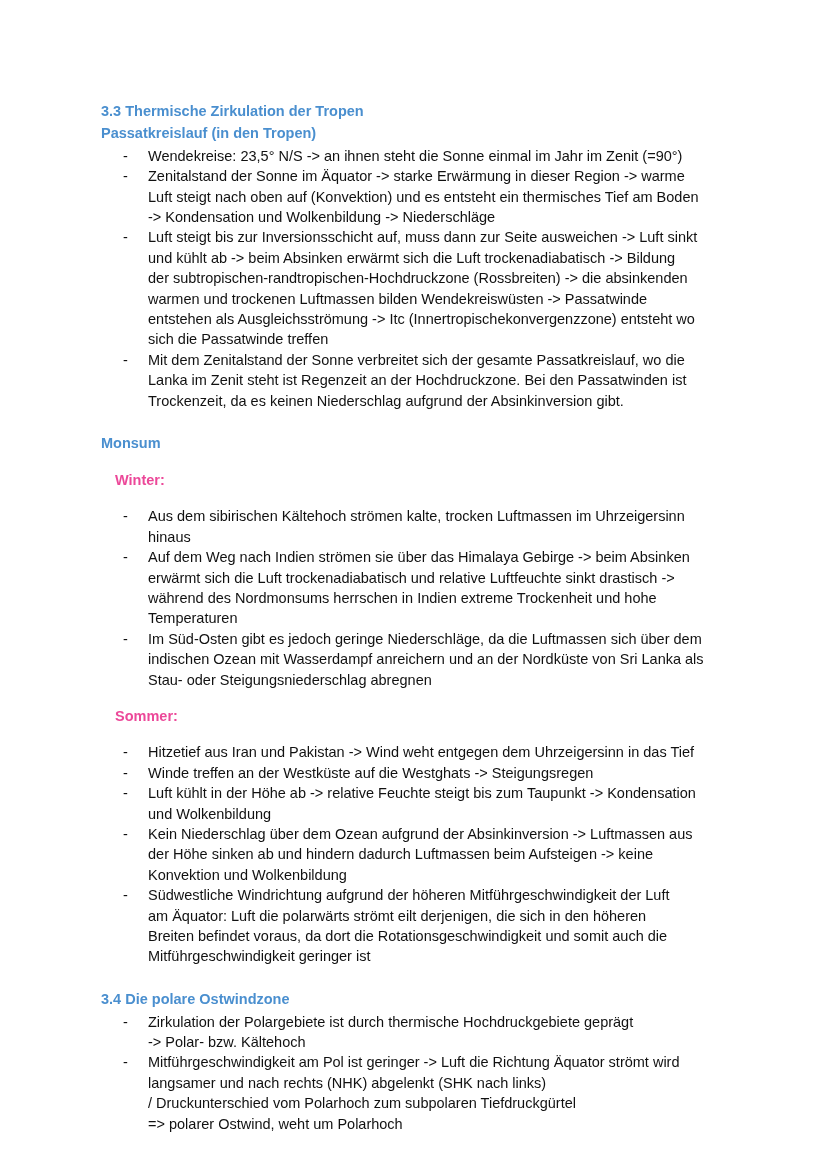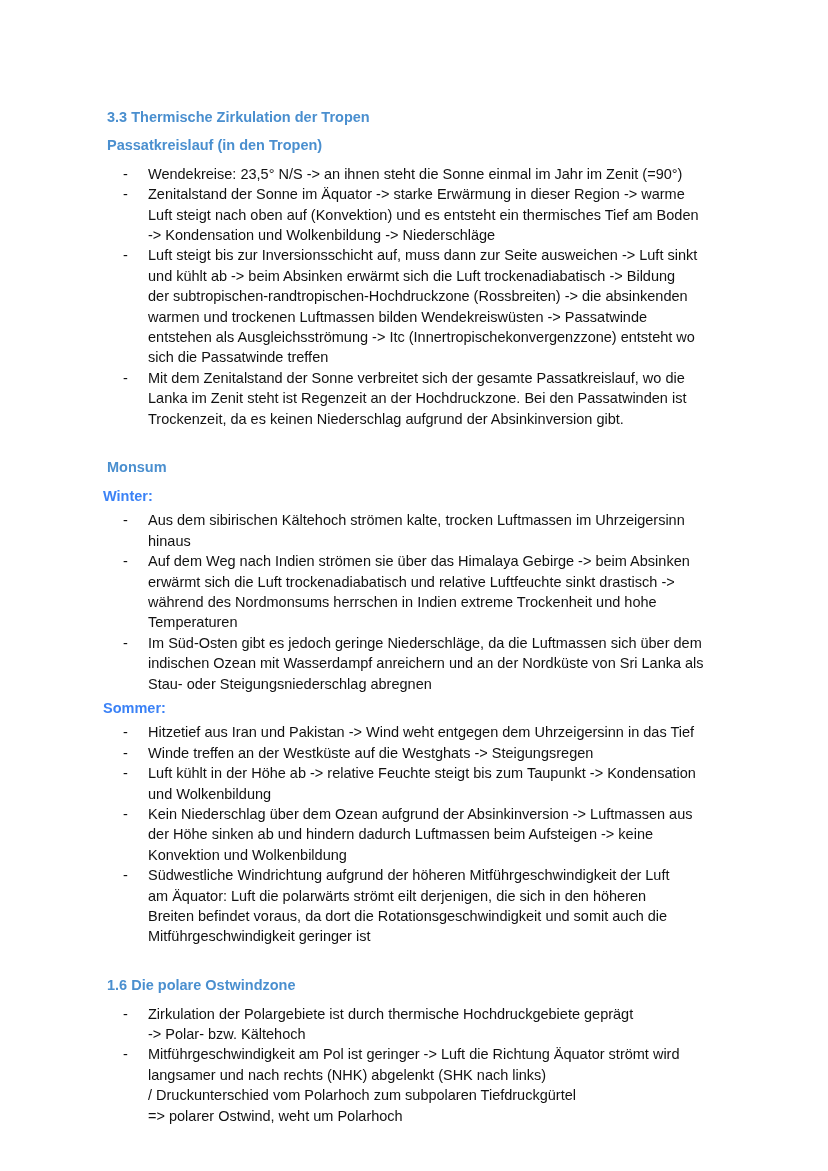--- a/index.html
+++ b/index.html
@@ -18,28 +18,28 @@
     .page {
       position: absolute;
       left: 99px;
       top: 99px;
       width: 640px;
     }
     .heading {
       font-size: 14.5px;
       line-height: 20.4px;
       color: #4a8fcf;
-      margin: 8px;
+      margin: 2px;
     }
     .subhead {
       font-size: 14.5px;
       line-height: 20.4px;
       font-weight: bold;
-      color: #3b82f6;
-      margin: 4px;
+      color: #ec4899;
+      margin: 16px;
     }
     .spacer {
       height: 20.4px;
     }
     ul.bullets {
       list-style: none;
       margin: 0;
       padding: 0;
     }
     ul.bullets li {
@@ -143,21 +143,21 @@
         <span class="dash">-</span>
         <span class="line">Südwestliche Windrichtung aufgrund der höheren Mitführgeschwindigkeit der Luft</span>
         <span class="line">am Äquator: Luft die polarwärts strömt eilt derjenigen, die sich in den höheren</span>
         <span class="line">Breiten befindet voraus, da dort die Rotationsgeschwindigkeit und somit auch die</span>
         <span class="line">Mitführgeschwindigkeit geringer ist</span>
       </li>
     </ul>
 
   <div class="spacer"></div>
 
-  <h2 class="heading">1.6 Die polare Ostwindzone</h2>
+  <h2 class="heading">3.4 Die polare Ostwindzone</h2>
   <ul class="bullets">
       <li>
         <span class="dash">-</span>
         <span class="line">Zirkulation der Polargebiete ist durch thermische Hochdruckgebiete geprägt</span>
         <span class="line">-&gt; Polar- bzw. Kältehoch</span>
       </li>
       <li>
         <span class="dash">-</span>
         <span class="line">Mitführgeschwindigkeit am Pol ist geringer -&gt; Luft die Richtung Äquator strömt wird</span>
         <span class="line">langsamer und nach rechts (NHK) abgelenkt (SHK nach links)</span>

